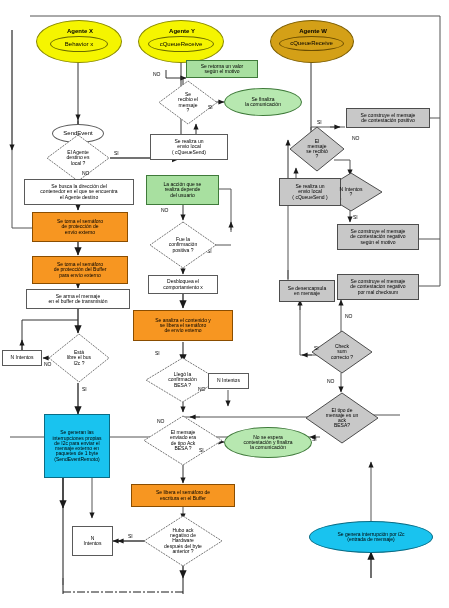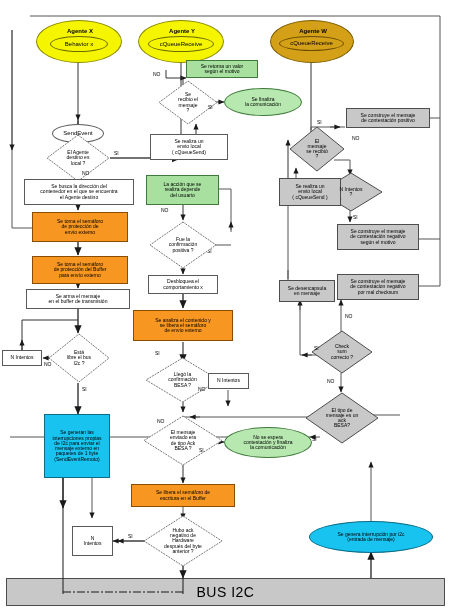--- a/index.html
+++ b/index.html
@@ -516,17 +516,14 @@
   </div>
 
   <svg class="edges" viewBox="0 0 449 608" style="z-index:3;">
     <g stroke="#1a1a1a" fill="none">
       <path d="M63,578 L63,594" stroke-width="1"></path>
       <path d="M63,592 L183,592" stroke-width="1" stroke-dasharray="8,2,2,2"></path>
       <path d="M183,578 L183,594" stroke-width="1"></path>
     </g>
   </svg>
 
-  <div class="bus" style="left:6px; top:578px; width:437px; height:26px;">
-    <span>BUS I2C</span>
-  </div>
 
 </div>
 
 </body></html>

